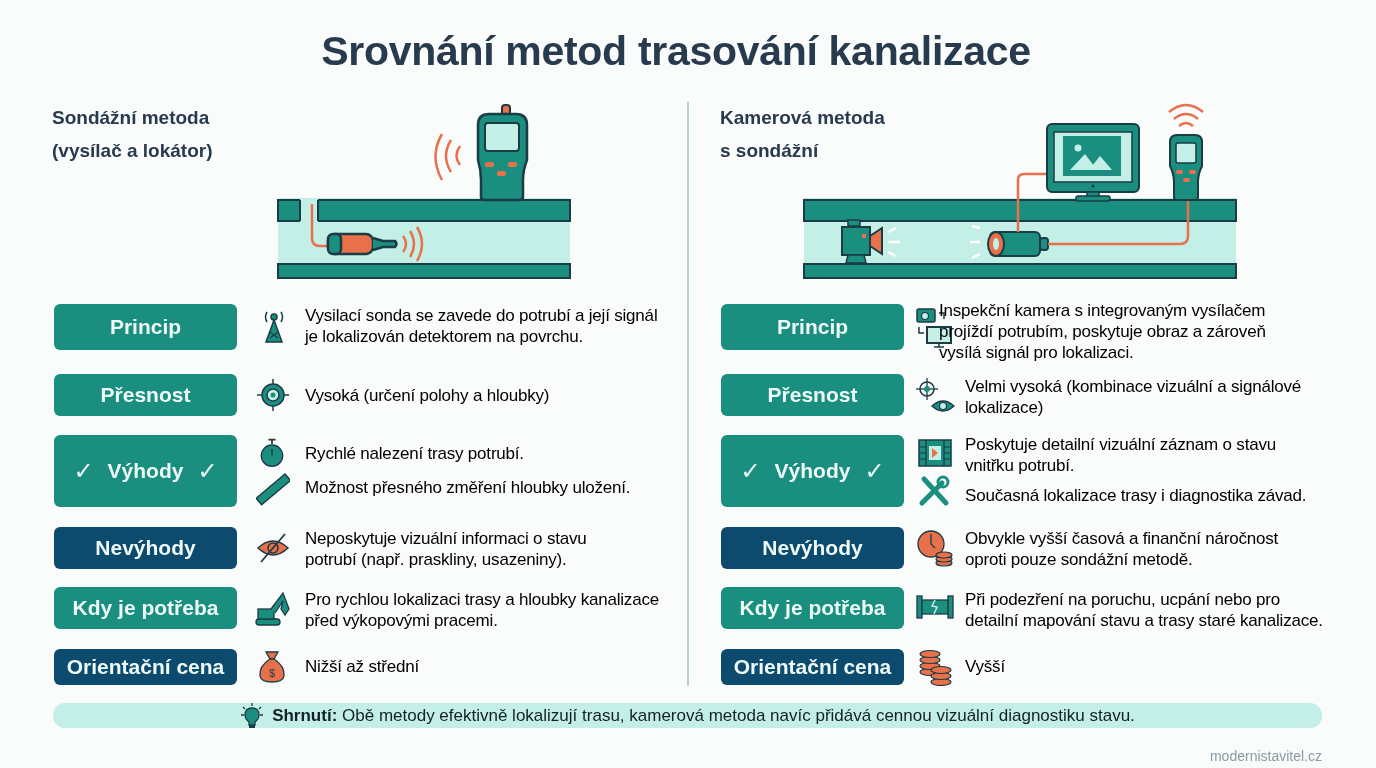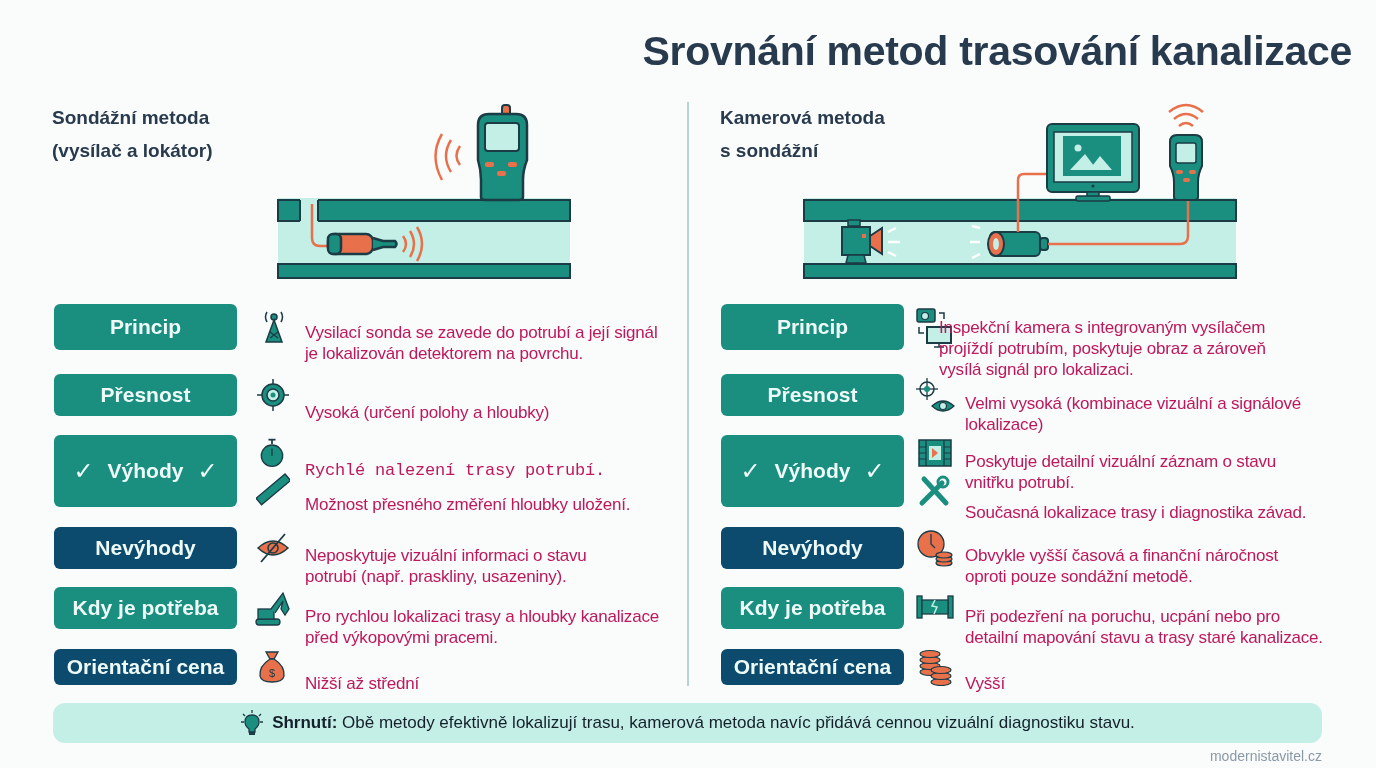--- a/index.html
+++ b/index.html
@@ -5,21 +5,21 @@
   * { box-sizing: border-box; margin: 0; padding: 0; }
   html, body { width: 1376px; height: 768px; overflow: hidden; }
   body {
     background: #fafbfb;
     font-family: "Liberation Sans", "DejaVu Sans", sans-serif;
     color: #1f2d3d;
     position: relative;
   }
   .title {
     position: absolute; left: 0; top: 28px; width: 1352px;
-    text-align: right; font-weight: bold; font-size: 41px;
+    text-align: center; font-weight: bold; font-size: 41px;
     color: #283a4d; letter-spacing: -0.3px;
   }
   .divider {
     position: absolute; left: 687px; top: 102px; width: 2px; height: 584px;
     background: #b7d3d2;
   }
   .col-heading {
     position: absolute; font-weight: bold; font-size: 19px; line-height: 33px;
     color: #283a4d; white-space: pre-line;
   }
@@ -27,26 +27,25 @@
   .pill {
     width: 183px; border-radius: 6px; color: #eefaf7;
     font-weight: bold; font-size: 21px; text-align: center;
     display: flex; align-items: center; justify-content: center; gap: 14px;
   }
   .pill.teal { background: #1a8f80; }
   .pill.orange { background: #0c4a6e; }
   .pill .chk { font-size: 24px; font-weight: normal; }
   .icon { position: absolute; width: 36px; height: 36px; }
   .desc {
-    position: absolute; font-size: 17px; line-height: 21px; color: #be185d;
+    position: absolute; font-size: 17px; line-height: 21px; color: #000000;
     letter-spacing: -0.2px;
-    margin-top: 17px;
   }
   .summary {
-    position: absolute; left: 53px; top: 703px; width: 1269px; height: 40px;
+    position: absolute; left: 53px; top: 703px; width: 1269px; height: 25px;
     background: #c3efe7; border-radius: 12px;
     display: flex; align-items: center; justify-content: center; gap: 8px;
     font-size: 17px; color: #15202b;
   }
   .summary b { font-weight: bold; }
   .footer {
     position: absolute; right: 54px; top: 748px; font-size: 14px; color: #8a9aa5;
   }
 </style>
 </head>
@@ -110,21 +109,21 @@
   <span class="chk">✓</span>
   <span>Výhody</span>
   <span class="chk">✓</span>
 </div>
 <svg class="icon" style="left:256px;top:437px;width:32px;height:32px;" viewBox="0 0 36 36">
   <line x1="14" y1="3" x2="22" y2="3" stroke="#1b3b45" stroke-width="2"></line>
   <line x1="18" y1="3" x2="18" y2="8" stroke="#1b3b45" stroke-width="2"></line>
   <circle cx="18" cy="21" r="12" fill="#1a8f80" stroke="#1b3b45" stroke-width="1.5"></circle>
   <line x1="18" y1="21" x2="18" y2="13" stroke="#1b3b45" stroke-width="1.5"></line>
 </svg>
-<div class="desc" style="left:305px;top:443px;font-family:Liberation Mono, monospace;">Rychlé nalezení trasy potrubí.</div>
+<div class="desc" style="left:305px;top:443px;">Rychlé nalezení trasy potrubí.</div>
 <svg class="icon" style="left:256px;top:472px;width:34px;height:34px;" viewBox="0 0 36 36">
   <rect x="-2" y="14" width="40" height="9" fill="#1a8f80" stroke="#1b3b45" stroke-width="1.5" transform="rotate(-40 18 18)"></rect>
 </svg>
 <div class="desc" style="left:305px;top:477px;">Možnost přesného změření hloubky uložení.</div>
 
 <div class="pill orange" style="position:absolute;left:54px;top:527px;height:42px;">
     <span>Nevýhody</span>
   </div>
 <svg class="icon" style="left:255px;top:530px;" viewBox="0 0 36 36">
   <path d="M3 18 Q18 4 33 18 Q18 32 3 18 Z" fill="#e8714c" stroke="#1b3b45" stroke-width="1.5"></path>

